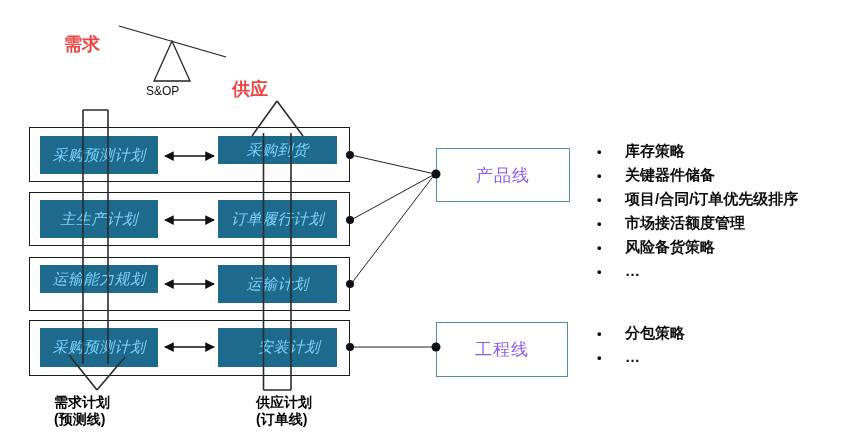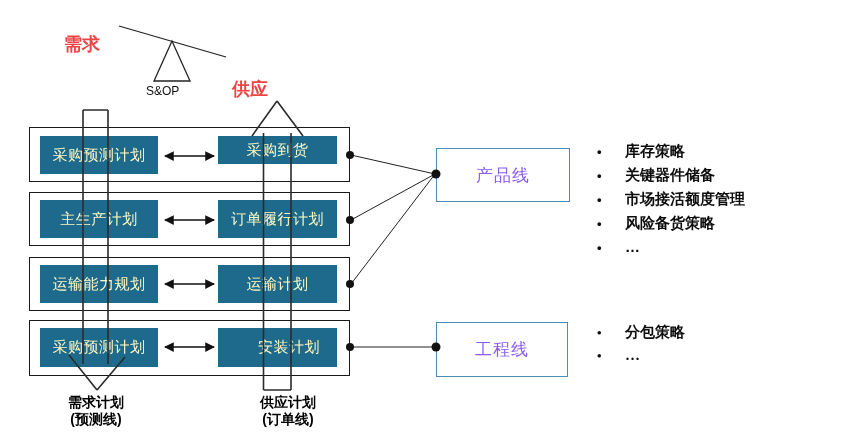--- a/index.html
+++ b/index.html
@@ -8,89 +8,90 @@
     font-family:"Liberation Sans","DejaVu Sans",sans-serif;color:#111;overflow:hidden;
   }
   .abs{position:absolute;}
   .toplabel{font-size:18px;font-weight:bold;color:#ef4444;white-space:nowrap;margin-top:23px;}
   .sop{font-size:12px;font-weight:normal;text-align:left;}
   .row{
     position:absolute;left:29px;width:321px;background:#ffffff;
     border:1.6px solid #1a1a1a;box-sizing:border-box;z-index:1;
   }
   .plan{
-    position:absolute;background:#1e6a8c;color:#fef9c3;z-index:2;
+    position:absolute;background:#1e6a8c;color:#7dd3fc;z-index:2;
     display:flex;align-items:center;justify-content:center;
-    font-size:15px;letter-spacing:.5px;white-space:nowrap;box-sizing:border-box;
+    font-size:15px;letter-spacing:.5px;white-space:nowrap;box-sizing:border-box;font-style:italic;
   }
   .group{
     position:absolute;background:#ffffff;border:1.6px solid #4a8db0;z-index:2;
     display:flex;align-items:center;justify-content:center;
     font-size:17px;color:#8b5cf6;letter-spacing:1px;box-sizing:border-box;
   }
   .bullets{position:absolute;left:594px;z-index:2;}
   .bullet-item{
     display:flex;align-items:baseline;font-size:15px;font-weight:bold;
     line-height:23px;color:#0d0d0d;white-space:nowrap;
   }
   .bullet-item::before{
     content:"\2022";display:inline-block;width:28px;padding-left:3px;
     font-size:13px;flex:0 0 auto;
   }
   .lane{
-    position:absolute;width:84px;text-align:center;font-size:14px;
+    position:absolute;width:84px;text-align:left;font-size:14px;
     font-weight:bold;line-height:17px;color:#000;z-index:2;white-space:nowrap;
   }
   .overlay{position:absolute;left:0;top:0;width:866px;height:441px;z-index:5;pointer-events:none;}
 </style>
 </head>
 <body>
 
 <div class="canvas">
 
   <div class="abs toplabel" style="left:64px;top:9px;">需求</div>
   <div class="abs toplabel" style="left:232px;top:54px;">供应</div>
   <div class="abs sop" style="left:146px;top:84px;width:52px;">S&amp;OP</div>
 
   <div class="row" style="top:127px;height:55px;"></div>
   <div class="row" style="top:192px;height:54px;"></div>
   <div class="row" style="top:257px;height:54px;"></div>
   <div class="row" style="top:320px;height:56px;"></div>
 
   <div class="plan" style="left:40px;top:136px;width:118px;height:38px;">采购预测计划</div>
   <div class="plan" style="left:40px;top:200px;width:118px;height:38px;">主生产计划</div>
-  <div class="plan" style="left:40px;top:265px;width:118px;height:38px;">运输能力规划</div>
+  <div class="plan" style="left:40px;top:265px;width:118px;height:28px;">运输能力规划</div>
   <div class="plan" style="left:40px;top:328px;width:118px;height:39px;">采购预测计划</div>
 
   <div class="plan" style="left:218px;top:136px;width:119px;height:28px;">采购到货</div>
   <div class="plan" style="left:218px;top:200px;width:119px;height:38px;">订单履行计划</div>
   <div class="plan" style="left:218px;top:265px;width:119px;height:38px;">运输计划</div>
   <div class="plan" style="left:218px;top:328px;width:119px;height:39px;padding-left:23px;">安装计划</div>
 
   <div class="group" style="left:436px;top:148px;width:134px;height:54px;">产品线</div>
   <div class="group" style="left:436px;top:322px;width:132px;height:55px;">工程线</div>
 
   <div class="bullets" style="top:139px;">
     <div class="bullet-item">库存策略</div>
     <div class="bullet-item">关键器件储备</div>
+    <div class="bullet-item">项目/合同/订单优先级排序</div>
     <div class="bullet-item">市场接活额度管理</div>
     <div class="bullet-item">风险备货策略</div>
     <div class="bullet-item">…</div>
   </div>
 
-  <div class="bullets" style="top:321px;font-family:Liberation Serif, serif;">
+  <div class="bullets" style="top:321px;">
     <div class="bullet-item">分包策略</div>
     <div class="bullet-item">…</div>
   </div>
 
   <div class="lane" style="left:54px;top:394px;">
     <div>需求计划</div>
     <div>(预测线)</div>
   </div>
-  <div class="lane" style="left:246px;top:394px;">
+  <div class="lane" style="left:256px;top:394px;">
     <div>供应计划</div>
     <div>(订单线)</div>
   </div>
 
   <svg class="overlay" viewBox="0 0 866 441">
     <defs>
       <marker id="ah" viewBox="0 0 10 10" refX="9" refY="5" markerWidth="7.5" markerHeight="7.5" orient="auto-start-reverse">
         <path d="M0,0 L10,5 L0,10 z" fill="#111"></path>
       </marker>
     </defs>

